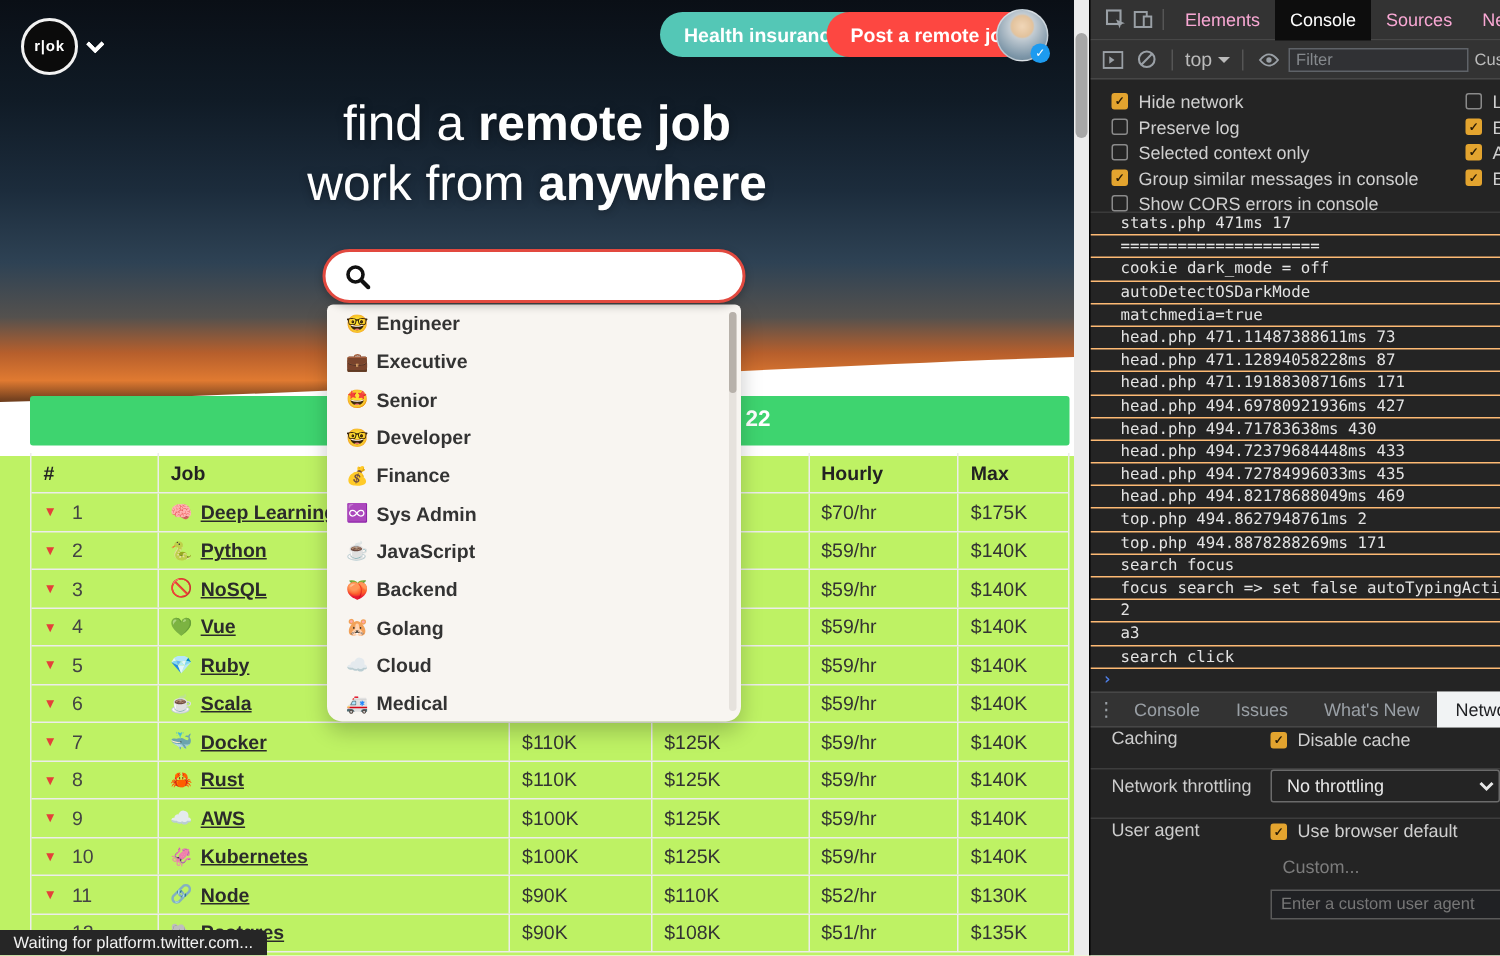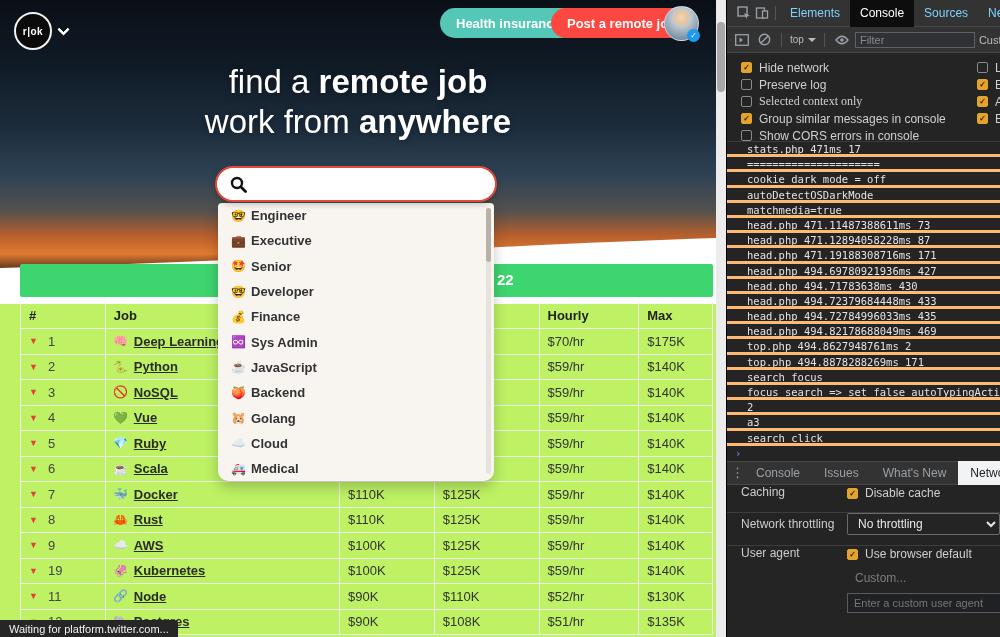--- a/index.html
+++ b/index.html
@@ -69,40 +69,40 @@
 
   
   .page-sb { position:absolute; left:716px; top:0; width:10px; height:637px; background:#ececec; }
   .page-sb-thumb { position:absolute; left:1px; top:22px; width:8px; height:70px; background:#a7a7a7; border-radius:4px; cursor:pointer; }
 
   
   .devtools { position:absolute; left:726px; top:0; width:274px; height:637px; background:#242424;
               color:#cfcfcf; font-size:12px; overflow:hidden; border-left:1px solid #000; }
   .dt-row-icons { display:flex; align-items:center; gap:6px; }
   .dt-tabbar { height:27px; background:#333; border-bottom:1px solid #474747; display:flex; align-items:center; padding-left:8px; }
-  .dt-tab { padding:0 10px; height:27px; line-height:27px; color:#7dd3fc; cursor:pointer; white-space:nowrap; }
+  .dt-tab { padding:0 10px; height:27px; line-height:27px; color:#f9a8d4; cursor:pointer; white-space:nowrap; }
   .dt-tab.active { background:#0d0d0d; color:#fff; }
   .icon-btn { width:18px; height:18px; display:flex; align-items:center; justify-content:center; cursor:pointer; flex:none; }
   .sep { width:1px; height:14px; background:#555; margin:0 4px; flex:none; }
 
   .dt-toolbar { height:26px; background:#333; border-bottom:1px solid #474747; display:flex; align-items:center; padding:0 6px; gap:4px; }
-  .ctx { color:#bbb; font-size:10px; display:flex; align-items:center; gap:4px; cursor:pointer; white-space:nowrap; }
+  .ctx { color:#bbb; font-size:13px; display:flex; align-items:center; gap:4px; cursor:pointer; white-space:nowrap; }
   .caret { width:0; height:0; border-left:4px solid transparent; border-right:4px solid transparent; border-top:4px solid #bbb; }
   .filter { width:120px; height:16px; background:#303134; border:1px solid #5f6368; color:#e8eaed; font-size:11px; padding:0 4px; outline:none; }
   .filter::placeholder { color:#85898d; }
   .custom-lv { margin-left:auto; color:#bbb; font-size:11px; white-space:nowrap; cursor:pointer; }
 
   .dt-settings { position:relative; height:89px; padding-top:5px; border-bottom:1px solid #3a3a3a; }
   .chk-row { position:absolute; display:flex; align-items:center; gap:7px; height:17px; cursor:pointer; white-space:nowrap; }
   .cb { width:11px; height:11px; border-radius:2px; border:1px solid #8a8a8a; background:transparent; flex:none;
         display:flex; align-items:center; justify-content:center; font-size:8px; color:#2b1d06; font-weight:bold; }
   .cb.on { background:#e3a42f; border-color:#e3a42f; }
 
   .dt-console { font-family:"DejaVu Sans Mono", monospace; font-size:10.5px; color:#e3e3e3; }
-  .log-line { height:15.2px; line-height:15.2px; padding-left:20px; border-bottom:3px solid #fdba74; white-space:nowrap; overflow:hidden; }
+  .log-line { height:15.2px; line-height:15.2px; padding-left:20px; border-bottom:1px solid #fdba74; white-space:nowrap; overflow:hidden; }
   .prompt { height:15px; line-height:15px; padding-left:8px; color:#4e7fe8; font-weight:bold; }
 
   .dt-drawer-tabs { height:24px; background:#333; border-top:1px solid #474747; border-bottom:1px solid #474747;
                     display:flex; align-items:center; padding-left:4px; }
   .drawer-tab { padding:0 12px; height:24px; line-height:24px; color:#9aa0a6; cursor:pointer; white-space:nowrap; }
   .drawer-tab.active { background:#f1f3f4; color:#202124; }
   .dots { color:#9aa0a6; font-size:13px; width:16px; text-align:center; cursor:pointer; }
 
   .netcond { position:relative; }
   .nc-row { display:flex; padding:0 0 10px 14px; }
@@ -343,21 +343,21 @@
               <div class="job-link">AWS</div>
             </div>
             <div class="jc c-a">$100K</div>
             <div class="jc c-b">$125K</div>
             <div class="jc c-hr">$59/hr</div>
             <div class="jc c-max">$140K</div>
           </div>
           <div class="jrow">
             <div class="jc c-rank">
               <div class="tri">▼</div>
-              <div class="rank-n">19</div>
+              <div class="rank-n">10</div>
             </div>
             <div class="jc c-job">
               <div class="job-emoji">🦑</div>
               <div class="job-link">Kubernetes</div>
             </div>
             <div class="jc c-a">$100K</div>
             <div class="jc c-b">$125K</div>
             <div class="jc c-hr">$59/hr</div>
             <div class="jc c-max">$140K</div>
           </div>
@@ -456,21 +456,21 @@
 
     <div class="dt-settings" id="dt-settings">
         <div class="chk-row" style="left: 14px; top: 6px;">
           <div class="cb on">✓</div>
           <div style="display: inline;">Hide network</div>
         </div>
         <div class="chk-row" style="left: 14px; top: 23px;">
           <div class="cb"></div>
           <div style="display: inline;">Preserve log</div>
         </div>
-        <div class="chk-row" style="left: 14px; top: 40px; font-family: Liberation Serif, serif;">
+        <div class="chk-row" style="left: 14px; top: 40px;">
           <div class="cb"></div>
           <div style="display: inline;">Selected context only</div>
         </div>
         <div class="chk-row" style="left: 14px; top: 57px;">
           <div class="cb on">✓</div>
           <div style="display: inline;">Group similar messages in console</div>
         </div>
         <div class="chk-row" style="left: 14px; top: 74px;">
           <div class="cb"></div>
           <div style="display: inline;">Show CORS errors in console</div>

